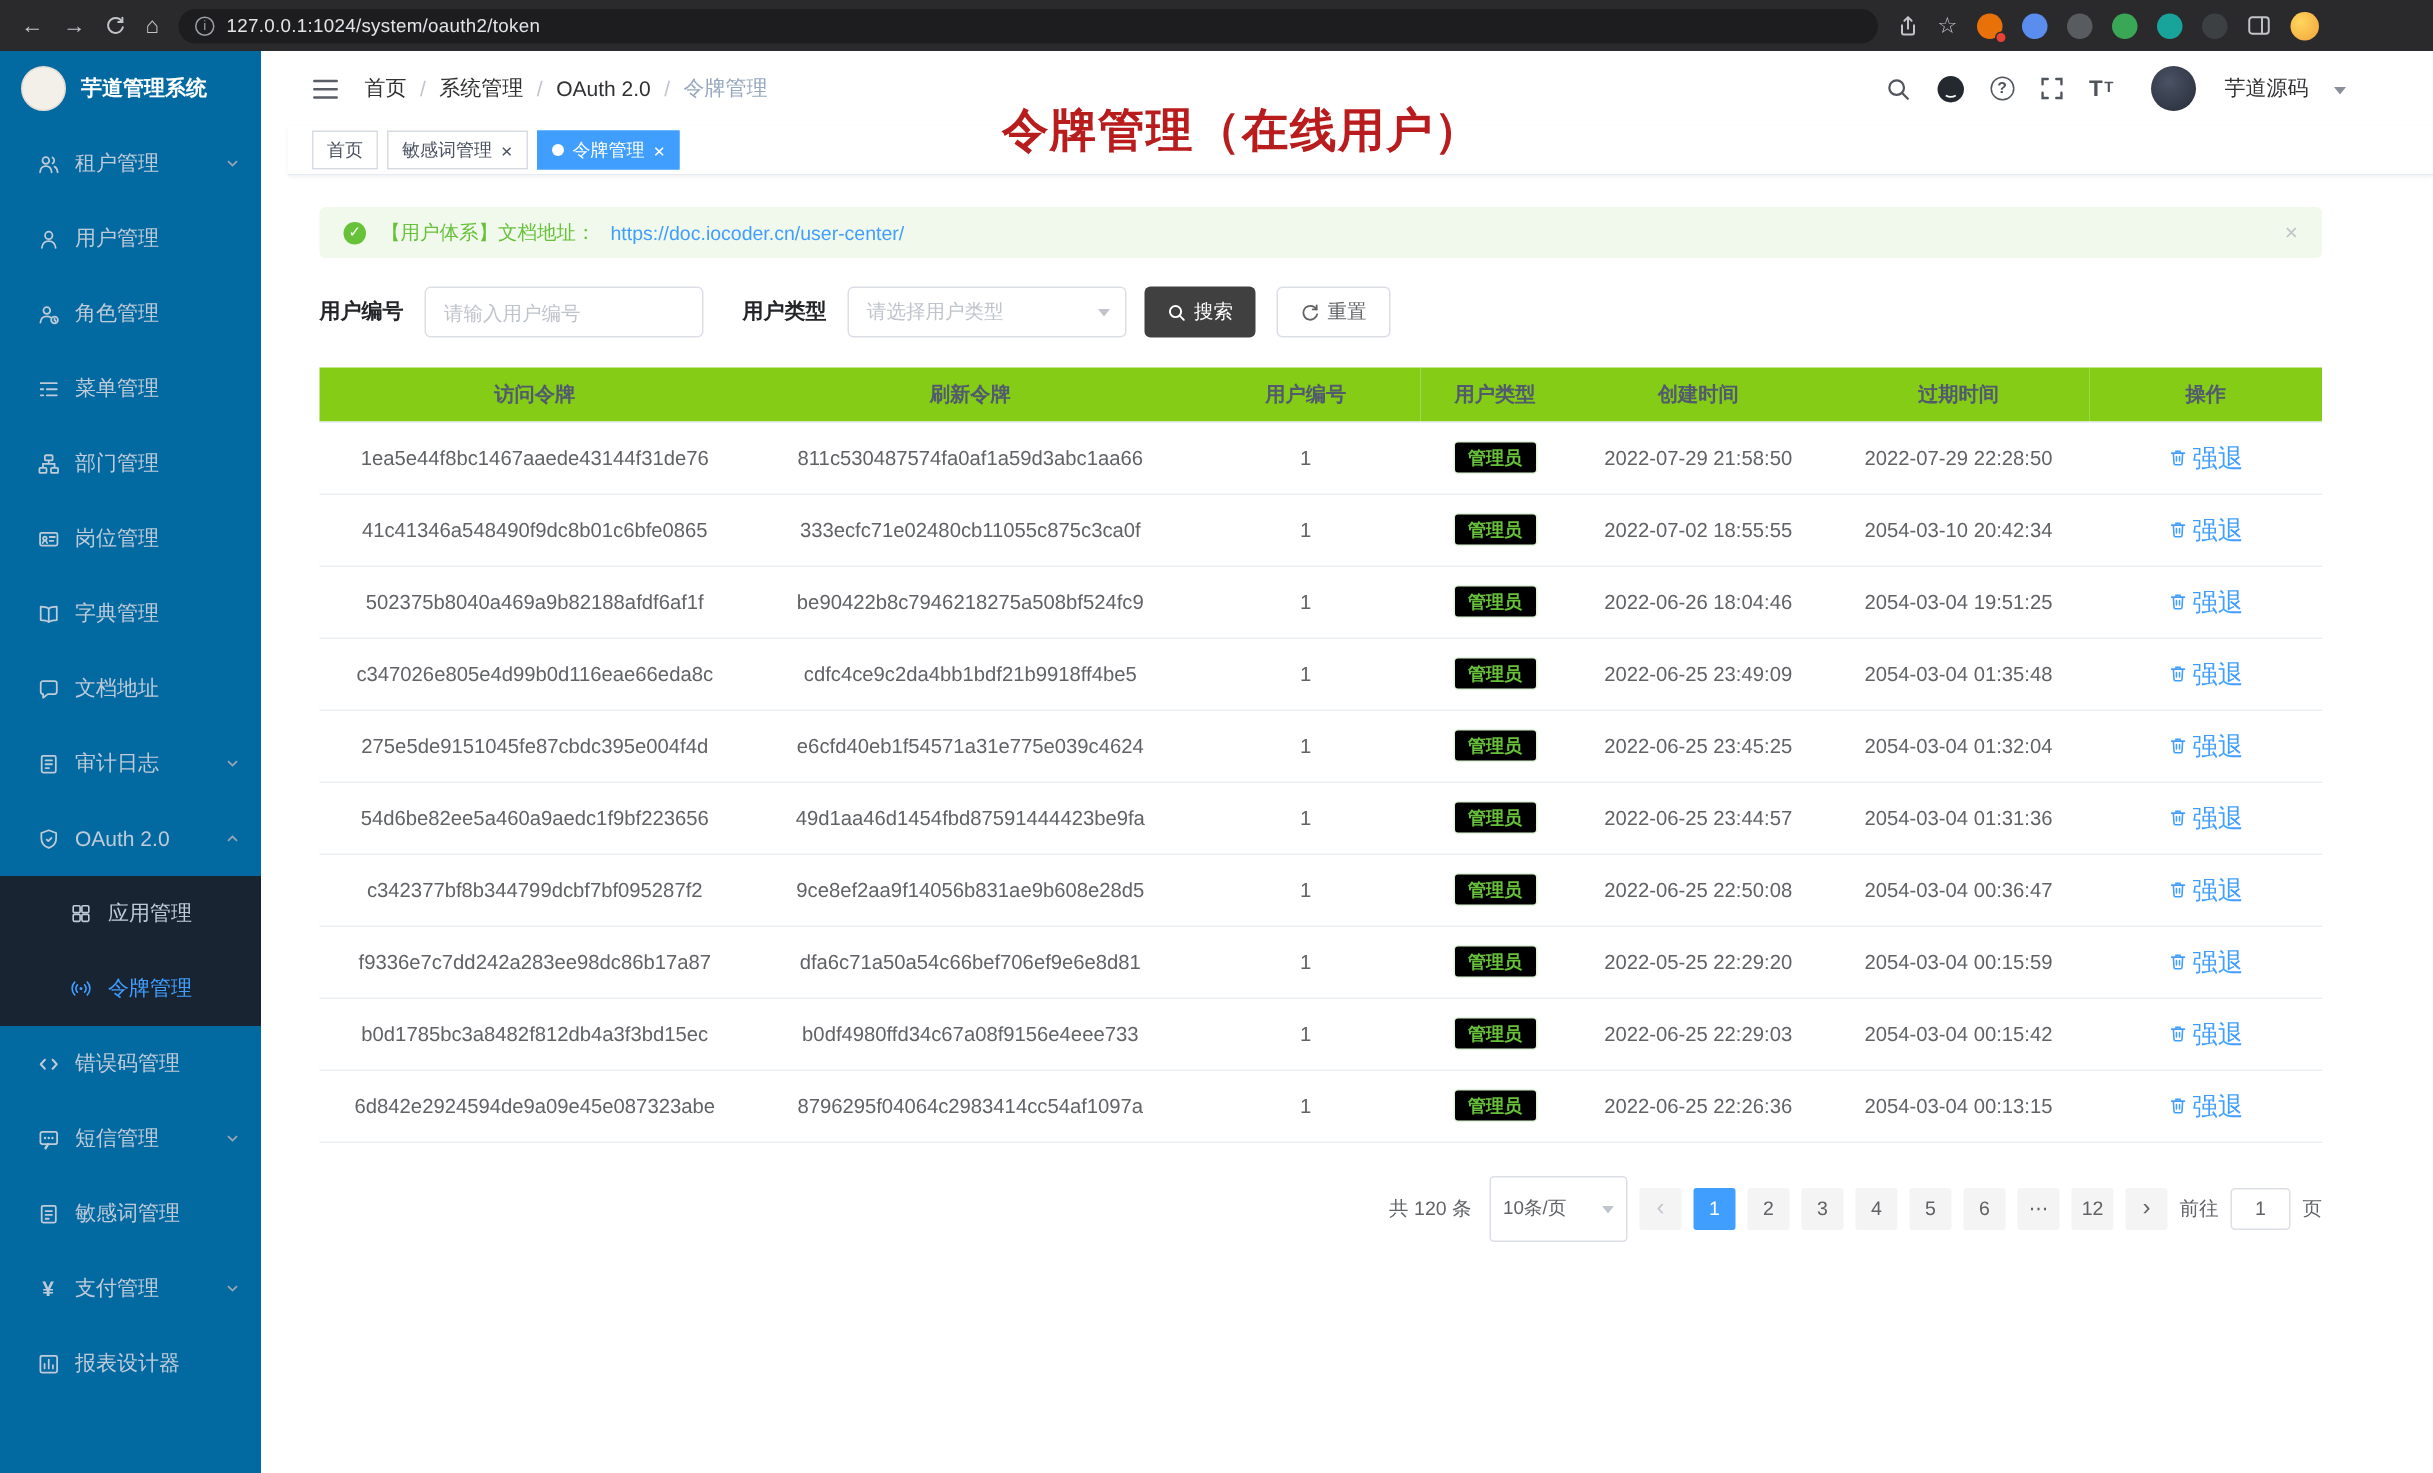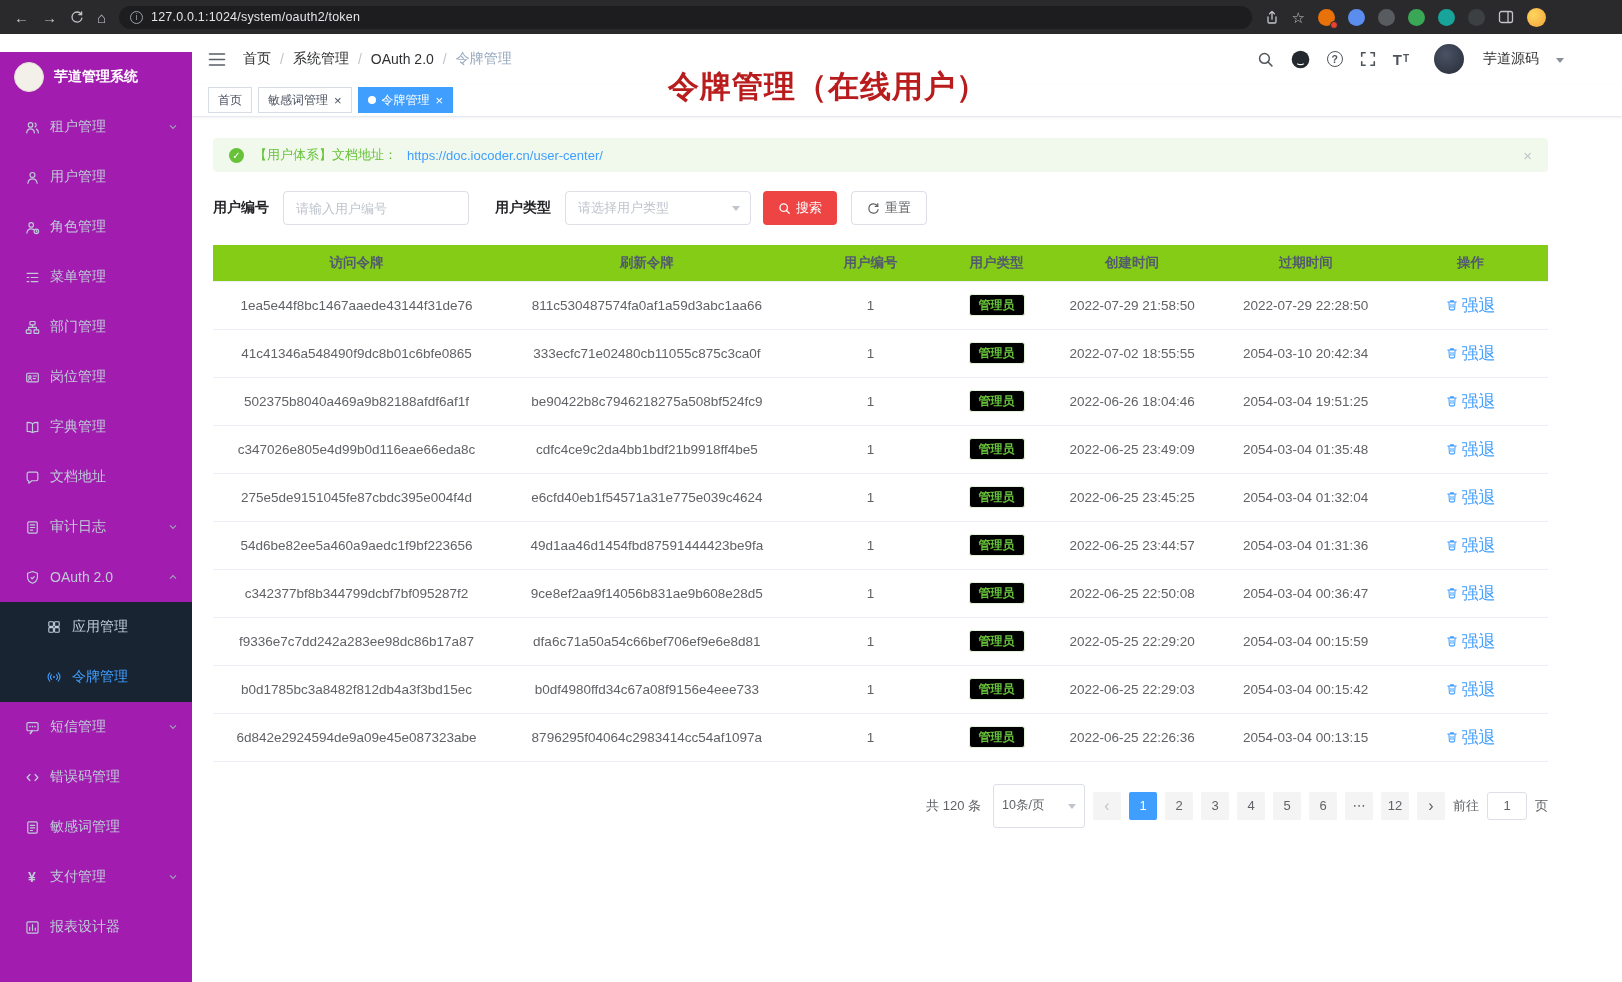--- a/index.html
+++ b/index.html
@@ -20,21 +20,21 @@
     font-size:9px; display:flex; align-items:center; justify-content:center; flex:0 0 auto; }
   .url-text { color:#e3e4e6; font-size:12.5px; letter-spacing:.2px; white-space:nowrap; }
   .ext { width:17px; height:17px; border-radius:50%; position:relative; display:inline-block; cursor:pointer; }
   .e1{background:#e8710a}.e2{background:#5b8def}.e3{background:#585b60}.e4{background:#3aa757}.e5{background:#18a39b}.e6{background:#3c4043}
   .ext-badge { position:absolute; right:-3px; bottom:-3px; width:8px; height:8px; border-radius:50%;
     background:#e94235; border:1.5px solid #2a2a2d; }
   .profile-dot { width:19px; height:19px; border-radius:50%;
     background: radial-gradient(circle at 35% 35%, #ffd65c, #f2a33c); cursor:pointer; }
 
   
-  .sidebar { position:absolute; top:34px; left:0; bottom:0; width:192px; background:#a21caf; z-index:20;margin-top:18px; }
+  .sidebar { position:absolute; top:34px; left:0; bottom:0; width:174px; background:#0369a1; z-index:20; }
   .logo-row { height:50px; display:flex; align-items:center; gap:10px; padding-left:14px; }
   .logo-avatar { width:30px; height:30px; border-radius:50%; background:#f3efe9; border:1px solid #e4ded4; }
   .logo-title { color:#fff; font-weight:700; font-size:14px; white-space:nowrap; }
   .menu-item { height:50px; display:flex; align-items:center; padding:0 14px 0 24px; color:#bfcbd9;
     font-size:14px; cursor:pointer; white-space:nowrap; }
   .menu-item .mi-icon { width:16px; margin-right:10px; display:inline-flex; justify-content:center; }
   .menu-item .mi-icon svg { display:block; }
   .menu-item.submenu { padding-left:46px; background:#182432; }
   .menu-item.active { color:#409eff; }
   .mi-chevron { margin-left:auto; display:inline-flex; color:#9aa6b5; }
@@ -81,21 +81,21 @@
   .filters { margin-top:19px; display:flex; align-items:center; font-size:14px; }
   .f-label { font-weight:700; color:#242528; margin-right:14px; }
   .f-input { width:186px; height:34px; border:1px solid #dcdfe6; border-radius:4px; padding:0 12px;
     font-size:13px; color:#606266; font-family:inherit; outline:none; margin-right:26px; }
   .f-input::placeholder { color:#bfc4cc; }
   .f-select { width:186px; height:34px; border:1px solid #dcdfe6; border-radius:4px; display:flex;
     align-items:center; justify-content:space-between; padding:0 10px 0 12px; color:#bfc4cc;
     font-size:13px; cursor:pointer; }
   .btn { height:34px; border:none; border-radius:4px; display:inline-flex; align-items:center; gap:5px;
     font-size:13px; font-family:inherit; cursor:pointer; padding:0 15px; }
-  .btn-primary { background:#ef4444; color:#fff; margin-left:12px; }
+  .btn-primary { background:#404040; color:#fff; margin-left:12px; }
   .btn-default { background:#fff; color:#606266; border:1px solid #dcdfe6; margin-left:14px; }
 
   table.grid { margin-top:20px; width:100%; border-collapse:collapse; font-size:13.5px; color:#606266; }
   table.grid th { background:#84cc16; color:#515a6e; font-weight:600; height:36px; padding:0 6px;
     border-bottom:1px solid #ebeef5; text-align:center; font-size:13.5px; }
   table.grid td { height:48px; padding:0 6px; border-bottom:1px solid #ebeef5; text-align:center; }
   .tag-success { display:inline-block; background:#000000; border:1px solid #e1f3d8; color:#67c23a;
     border-radius:3px; padding:2px 9px; font-size:12px; line-height:16px;font-weight:bold; }
   .link-btn { color:#409eff; display:inline-flex; align-items:center; gap:4px; cursor:pointer; font-size:17px; }
 
@@ -299,40 +299,40 @@
         <svg width="14" height="14" viewBox="0 0 14 14" fill="none" stroke="currentColor" stroke-width="1.1" stroke-linecap="round">
           <circle cx="7" cy="7" r="1" fill="currentColor" stroke="none"></circle>
           <path d="M4.6 4.6a3.4 3.4 0 0 0 0 4.8M9.4 4.6a3.4 3.4 0 0 1 0 4.8M2.8 2.8a6 6 0 0 0 0 8.4M11.2 2.8a6 6 0 0 1 0 8.4"></path>
         </svg>
       </span>
     <span class="mi-label">令牌管理</span>
   </div>
 
   <div class="menu-item">
     <span class="mi-icon">
+        <svg width="15" height="15" viewBox="0 0 14 14" fill="none" stroke="currentColor" stroke-width="1.2" stroke-linecap="round" stroke-linejoin="round">
+          <path d="M4.6 4.2 2 7l2.6 2.8M9.4 4.2 12 7l-2.6 2.8"></path>
+        </svg>
+      </span>
+    <span class="mi-label">错误码管理</span>
+  </div>
+
+  <div class="menu-item">
+    <span class="mi-icon">
         <svg width="15" height="15" viewBox="0 0 14 14" fill="none" stroke="currentColor" stroke-width="1.1" stroke-linecap="round">
           <rect x="1.8" y="2.4" width="10.4" height="7.6" rx="1.2"></rect>
           <path d="M5 12.6l1.6-2.6M4.7 6.2h.01M7 6.2h.01M9.3 6.2h.01" stroke-width="1.5"></path>
         </svg>
       </span>
     <span class="mi-label">短信管理</span>
     <span class="mi-chevron">
         <svg width="10" height="10" viewBox="0 0 10 10" fill="none" stroke="currentColor" stroke-width="1.2">
           <path d="M2 3.4l3 3 3-3"></path>
         </svg>
       </span>
-  </div>
-
-  <div class="menu-item">
-    <span class="mi-icon">
-        <svg width="15" height="15" viewBox="0 0 14 14" fill="none" stroke="currentColor" stroke-width="1.2" stroke-linecap="round" stroke-linejoin="round">
-          <path d="M4.6 4.2 2 7l2.6 2.8M9.4 4.2 12 7l-2.6 2.8"></path>
-        </svg>
-      </span>
-    <span class="mi-label">错误码管理</span>
   </div>
 
   <div class="menu-item">
     <span class="mi-icon">
         <svg width="15" height="15" viewBox="0 0 14 14" fill="none" stroke="currentColor" stroke-width="1.1" stroke-linecap="round">
           <rect x="2.6" y="1.8" width="8.8" height="10.4" rx="1"></rect>
           <path d="M5 5h4M5 7.4h4M5 9.8h2"></path>
         </svg>
       </span>
     <span class="mi-label">敏感词管理</span>

